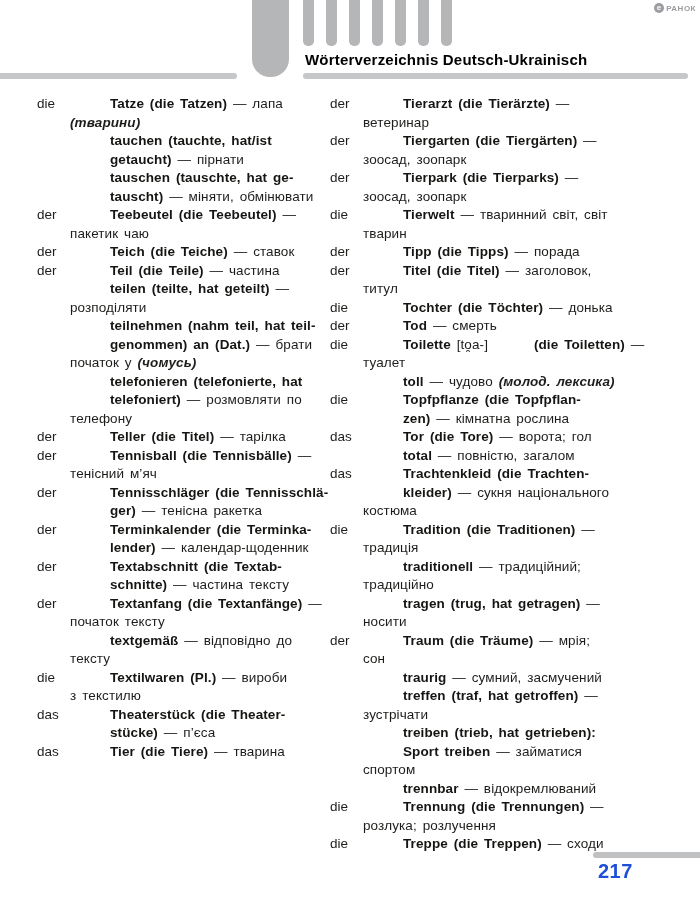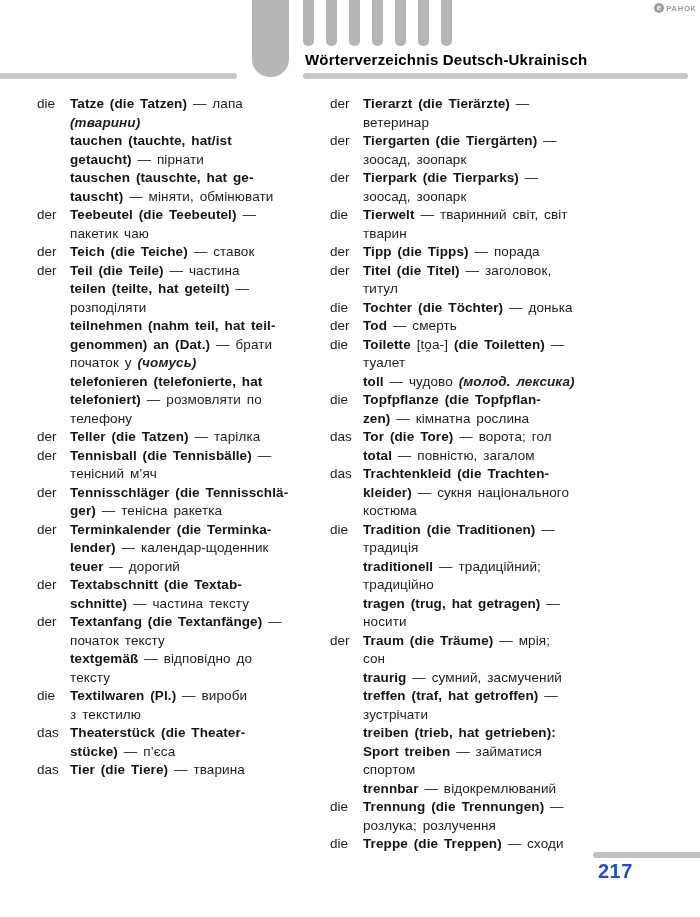--- a/index.html
+++ b/index.html
@@ -30,21 +30,21 @@
   .rule{position:absolute;top:73px;height:6px;background:#c6c7c9;border-radius:3px;}
   .rule-left{left:0;width:237px;border-radius:0 3px 3px 0;}
   .rule-right{left:303px;width:385px;}
   
   .col{position:absolute;top:95px;font-size:13.5px;line-height:18.5px;}
   .col-left{left:37px;width:295px;}
   .col-right{left:330px;width:350px;}
   .entry{display:grid;grid-template-columns:33px 1fr;}
   .article{font-weight:normal;}
   .line{white-space:nowrap;word-spacing:2px;letter-spacing:.1px;}
-  .line b{font-weight:bold;color:#151513;}
+  .line b{font-weight:bold;color:#151513;margin-left:40px;}
   .line i{font-style:italic;font-weight:bold;}
   
   .footer-bar{
     position:absolute;left:593px;top:852px;width:107px;height:6px;
     background:#c0c1c3;border-radius:3px 0 0 3px;
   }
   .page-number{
     position:absolute;left:598px;top:860px;
     font-size:20px;font-weight:bold;color:#1d4ed8;letter-spacing:.5px;
   }
@@ -135,21 +135,21 @@
           <span class="article"></span>
           <div class="etext">
             <div class="line"><b>telefonieren (telefonierte, hat</b></div>
             <div class="line"><b>telefoniert)</b><span> — розмовляти по</span></div>
             <div class="line"><span>телефону</span></div>
           </div>
         </div>
         <div class="entry">
           <span class="article">der</span>
           <div class="etext">
-            <div class="line"><b>Teller (die Tatzen)</b><span> — тарілка</span></div>
+            <div class="line"><b>Teller (die Titel)</b><span> — тарілка</span></div>
           </div>
         </div>
         <div class="entry">
           <span class="article">der</span>
           <div class="etext">
             <div class="line"><b>Tennisball (die Tennisbälle)</b><span> —</span></div>
             <div class="line"><span>тенісний м’яч</span></div>
           </div>
         </div>
         <div class="entry">
@@ -161,23 +161,20 @@
         </div>
         <div class="entry">
           <span class="article">der</span>
           <div class="etext">
             <div class="line"><b>Terminkalender (die Terminka-</b></div>
             <div class="line"><b>lender)</b><span> — календар-щоденник</span></div>
           </div>
         </div>
         <div class="entry">
           <span class="article"></span>
-          <div class="etext">
-            <div class="line"><b>teuer</b><span> — дорогий</span></div>
-          </div>
         </div>
         <div class="entry">
           <span class="article">der</span>
           <div class="etext">
             <div class="line"><b>Textabschnitt (die Textab-</b></div>
             <div class="line"><b>schnitte)</b><span> — частина тексту</span></div>
           </div>
         </div>
         <div class="entry">
           <span class="article">der</span>

